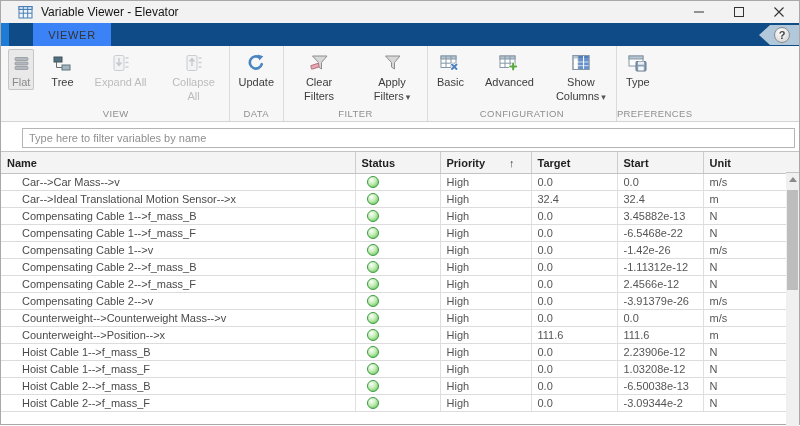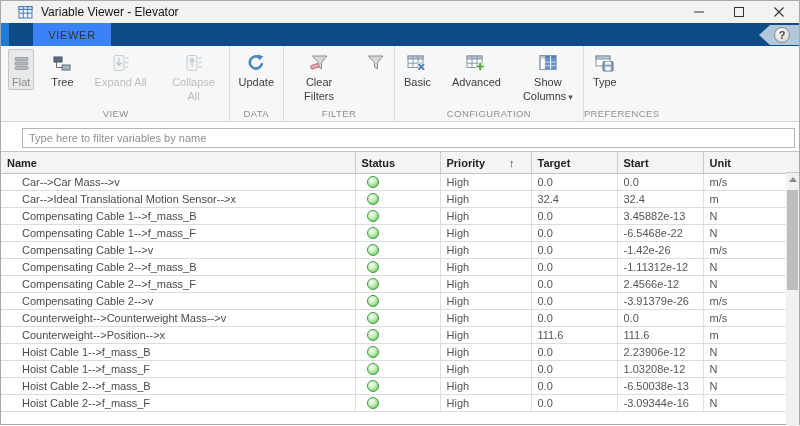--- a/index.html
+++ b/index.html
@@ -185,20 +185,21 @@
             </svg>
         </span>
         <span class="tlabel">Clear Filters</span>
       </div>
       <div class="tbtn">
         <span class="ticon">
           <svg width="19" height="18" viewBox="0 0 19 18">
               <polygon points="2.5,2 17,2 11.5,8.5 11.5,15 8.5,13 8.5,8.5" fill="#d8d8d8" stroke="#8e8e8e"></polygon>
             </svg>
         </span>
+        <span class="tlabel"><span>Apply Filters</span><span class="caret"></span></span>
       </div>
       <div class="tgroup-label">FILTER</div>
     </div>
 
     <div class="tgroup">
       <div class="tbtn">
         <span class="ticon">
           <svg width="20" height="18" viewBox="0 0 20 18">
               <rect x="1" y="2" width="15" height="11.5" fill="#fff" stroke="#8597a6"></rect>
               <rect x="1" y="2" width="15" height="3" fill="#b6c5d1" stroke="#8597a6"></rect>
@@ -402,21 +403,21 @@
     <td><span>0.0</span></td>
     <td><span>-6.50038e-13</span></td>
     <td><span>N</span></td>
   </tr>
 
   <tr>
     <td class="c-name"><span>Hoist Cable 2--&gt;f_mass_F</span></td>
     <td><span class="status-dot"></span></td>
     <td><span>High</span></td>
     <td><span>0.0</span></td>
-    <td><span>-3.09344e-16</span></td>
+    <td><span>-3.09344e-2</span></td>
     <td><span>N</span></td>
   </tr>
 </tbody>
     </table>
 
     <div class="header-filler"></div>
     <div class="vscroll">
       <div class="scroll-up">
         <svg width="8" height="5" viewBox="0 0 8 5">
             <polygon points="4,0 8,5 0,5" fill="#8a8a8a"></polygon>

